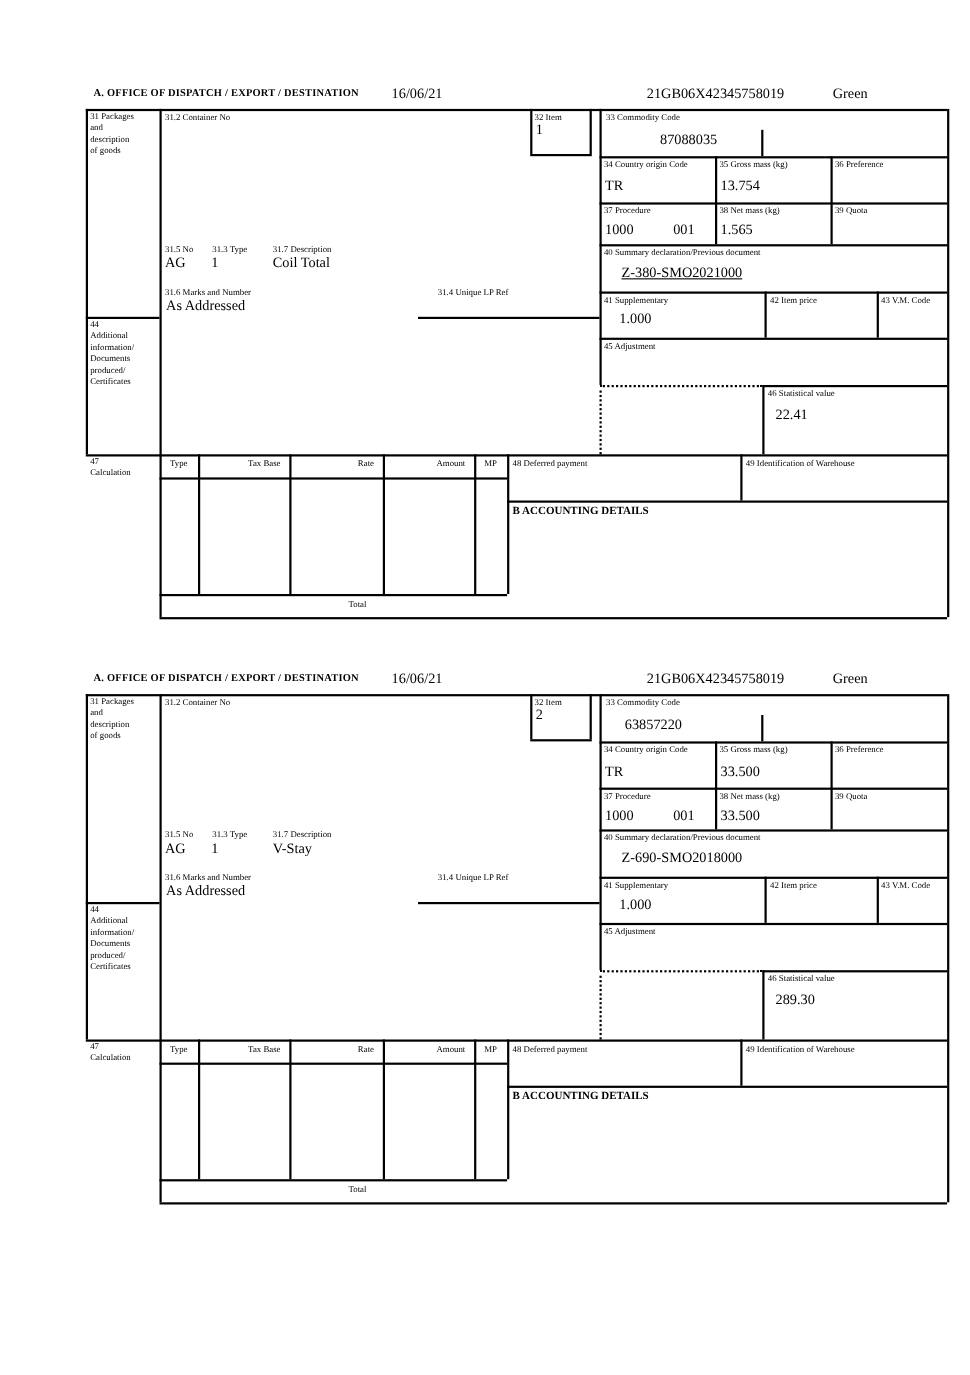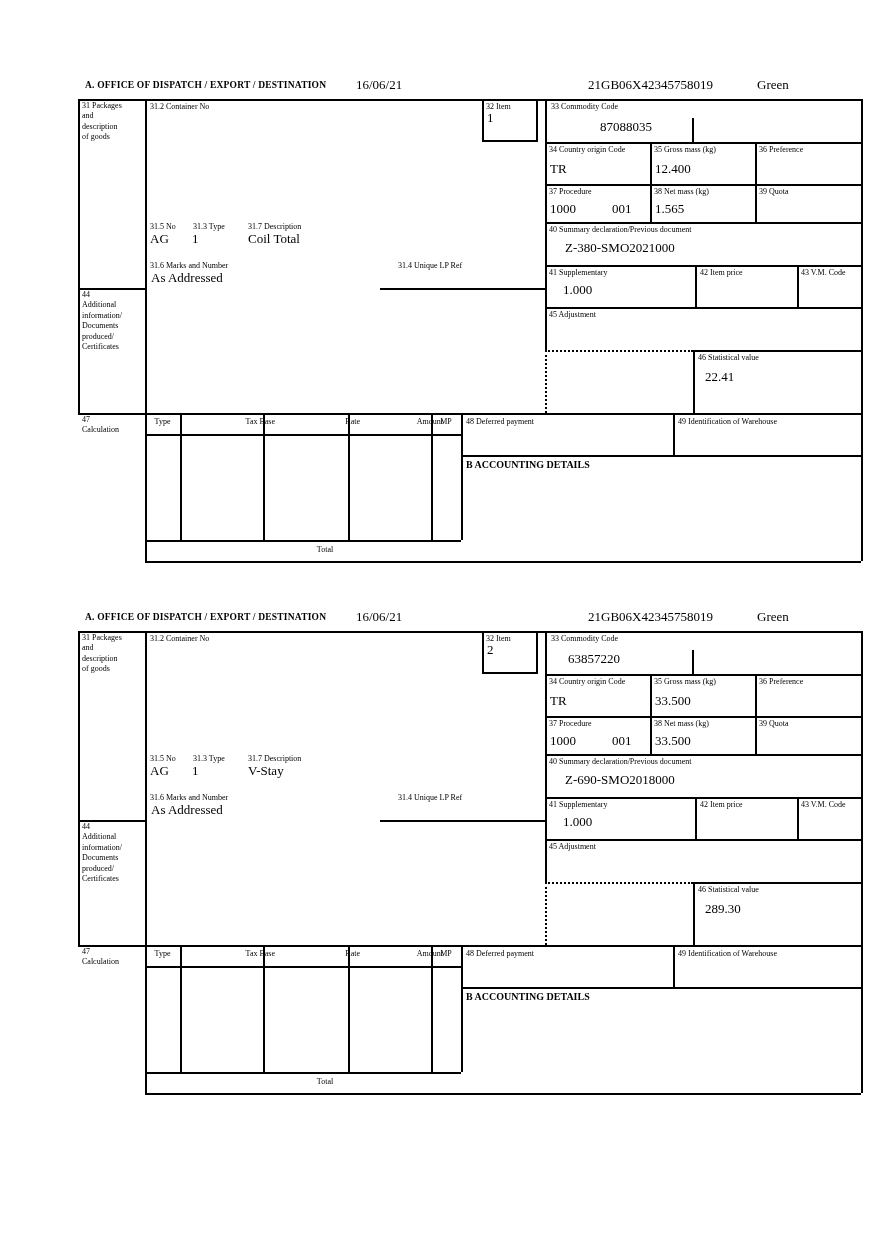--- a/index.html
+++ b/index.html
@@ -11,21 +11,21 @@
   .vl{position:absolute;width:2px;background:#000;}
   .hd{position:absolute;height:0;border-top:2px dotted #000;}
   .vd{position:absolute;width:0;border-left:2px dotted #000;}
   .t{position:absolute;white-space:nowrap;}
   .lbl{font-size:8px;line-height:1.3;}
   .val{font-size:13px;line-height:1.1;}
   .pre{white-space:pre-line;}
   .b{font-weight:bold;}
   .hdr{font-size:9.5px;letter-spacing:0.2px;}
   .ctr{text-align:center;white-space:nowrap;}
-  .rgt{text-align:right;white-space:nowrap;padding-left:20px;}
+  .rgt{text-align:right;white-space:nowrap;}
 </style>
 </head>
 <body>
 
 <div id="copies">
 <section class="copy">
 
   <span class="t hdr b" style="left:85px;top:2px;">A.  OFFICE OF DISPATCH / EXPORT / DESTINATION</span>
   <span class="t val" style="left:356px;top:0px;">16/06/21</span>
   <span class="t val" style="left:588px;top:0px;">21GB06X42345758019</span>
@@ -94,32 +94,32 @@
 
   <span class="t lbl" style="left:486px;top:24px;">32 Item</span>
   <span class="t val" style="left:487px;top:33px;">1</span>
 
   <span class="t lbl" style="left:551px;top:24px;">33 Commodity Code</span>
   <span class="t val" style="left:600px;top:42px;">87088035</span>
 
   <span class="t lbl" style="left:549px;top:67px;">34 Country origin Code</span>
   <span class="t val" style="left:550px;top:84px;">TR</span>
   <span class="t lbl" style="left:654px;top:67px;">35 Gross mass (kg)</span>
-  <span class="t val" style="left:655px;top:84px;">12.400</span>
+  <span class="t val" style="left:655px;top:84px;">13.754</span>
   <span class="t lbl" style="left:759px;top:67px;">36 Preference</span>
 
   <span class="t lbl" style="left:549px;top:109px;">37 Procedure</span>
   <span class="t val" style="left:550px;top:124px;">1000</span>
   <span class="t val" style="left:612px;top:124px;">001</span>
   <span class="t lbl" style="left:654px;top:109px;">38 Net mass (kg)</span>
   <span class="t val" style="left:655px;top:124px;">1.565</span>
   <span class="t lbl" style="left:759px;top:109px;">39 Quota</span>
 
   <span class="t lbl" style="left:549px;top:147px;">40 Summary declaration/Previous document</span>
-  <span class="t val" style="left:565px;top:163px;">Z-380-SMO2021000</span>
+  <span class="t val" style="left:565px;top:163px;text-decoration:underline;">Z-380-SMO2021000</span>
 
   <span class="t lbl" style="left:549px;top:190px;">41 Supplementary</span>
   <span class="t val" style="left:563px;top:205px;">1.000</span>
   <span class="t lbl" style="left:700px;top:190px;">42 Item price</span>
   <span class="t lbl" style="left:801px;top:190px;">43 V.M. Code</span>
 
   <span class="t lbl" style="left:549px;top:232px;">45 Adjustment</span>
   <span class="t lbl" style="left:698px;top:275px;">46 Statistical value</span>
   <span class="t val" style="left:705px;top:292px;">22.41</span>
 

